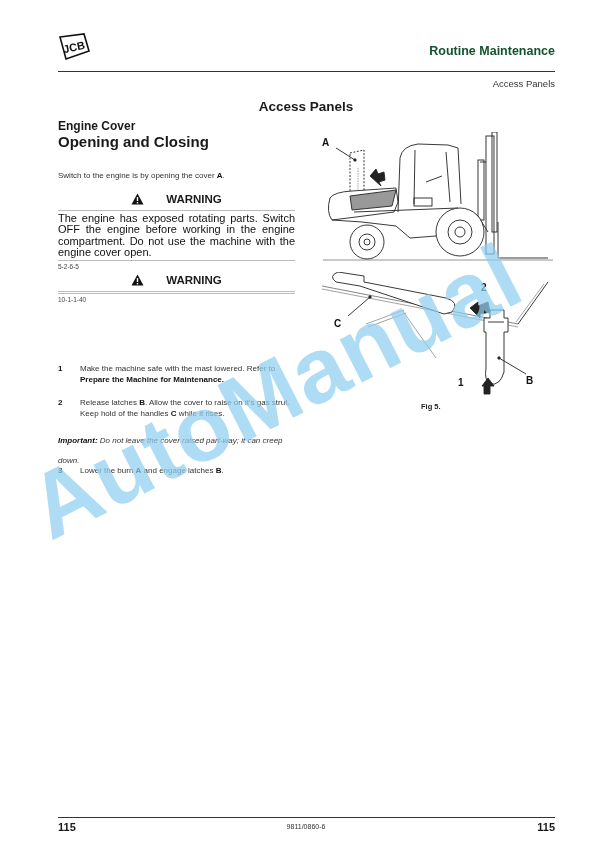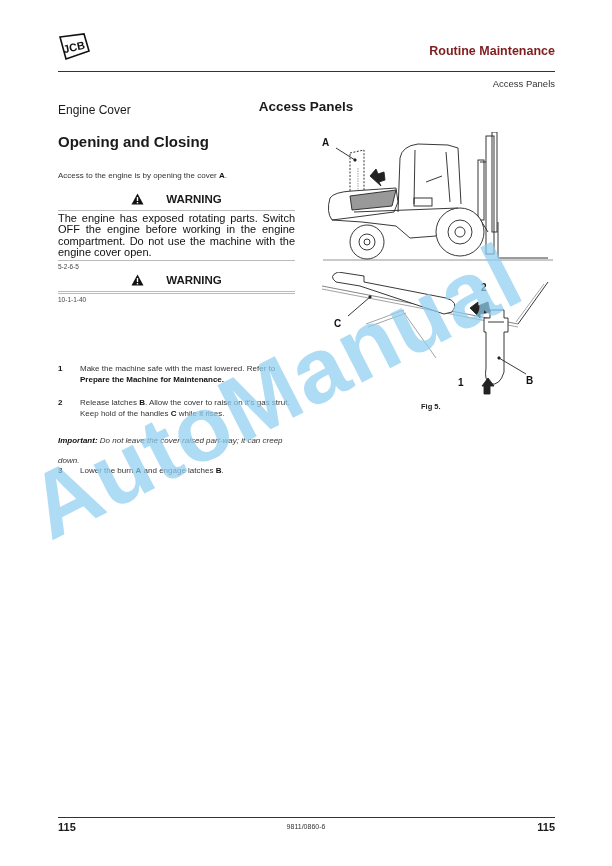--- a/index.html
+++ b/index.html
@@ -2,28 +2,28 @@
 <html><head>
 <meta charset="utf-8">
 <style>
   html, body { margin: 0; padding: 0; background: #ffffff; }
   body { width: 612px; height: 866px; position: relative; overflow: hidden;
          font-family: "Liberation Sans", sans-serif; color: #1a1a1a; }
   .abs { position: absolute; }
 
   
   .logo { left: 58px; top: 33px; width: 32px; height: 28px; }
-  .header-title { right: 57px; top: 44px; font-size: 12.5px; font-weight: bold; color: #7f1d1d; }
+  .header-title { right: 57px; top: 44px; font-size: 12.5px; font-weight: bold; color: #14532d; }
   .header-rule { left: 58px; top: 71px; width: 497px; height: 1px; background: #333; }
   .header-sub { right: 57px; top: 78px; font-size: 9.5px; color: #333; }
   .page-title { left: 0; width: 612px; text-align: center; top: 99px; font-size: 13.5px; font-weight: bold; }
 
   
   .col { left: 58px; width: 237px; }
-  .h2 { font-size: 12px; font-weight: normal; top: 103px; }
+  .h2 { font-size: 12px; font-weight: bold; top: 119px; }
   .h3 { font-size: 15px; font-weight: bold; top: 133px; }
   .p  { font-size: 8px; line-height: 11.2px; color: #333; }
   .p b { color: #111; }
   .warn-head { font-size: 11.5px; font-weight: bold; text-align: center; display:flex; justify-content:center; align-items:center; gap:22px; }
   .warn-rule { height: 1px; background: #bbb; }
   .warn-body { font-size: 11px; line-height: 11.4px; font-weight: normal; text-align: justify; color: #111; }
   .ref { font-size: 6.5px; color: #444; }
   .step { display: flex; font-size: 8px; line-height: 11.2px; color: #333; }
   .step .num { width: 22px; font-weight: bold; color: #111; flex: none; }
   .step b { color: #111; }
@@ -55,21 +55,21 @@
   </svg>
 </div>
 <div class="abs header-title">Routine Maintenance</div>
 <div class="abs header-rule"></div>
 <div class="abs header-sub">Access Panels</div>
 <div class="abs page-title">Access Panels</div>
 
 <div class="abs col h2">Engine Cover</div>
 <div class="abs col h3">Opening and Closing</div>
 <div class="abs col p" style="top:170px;">
-  <span>Access to the engine is by opening the cover </span><b>A</b><span>.</span>
+  <span>Switch to the engine is by opening the cover </span><b>A</b><span>.</span>
 </div>
 
 <div class="abs col" style="top:193px;">
   <div class="warn-head">
     <svg width="13" height="12" viewBox="0 0 13 12">
       <polygon points="6.5,0.5 12.5,11.5 0.5,11.5" fill="#111"></polygon>
       <rect x="5.8" y="4" width="1.4" height="4" fill="#fff"></rect>
       <rect x="5.8" y="9" width="1.4" height="1.4" fill="#fff"></rect>
     </svg>
     <span>WARNING</span>

